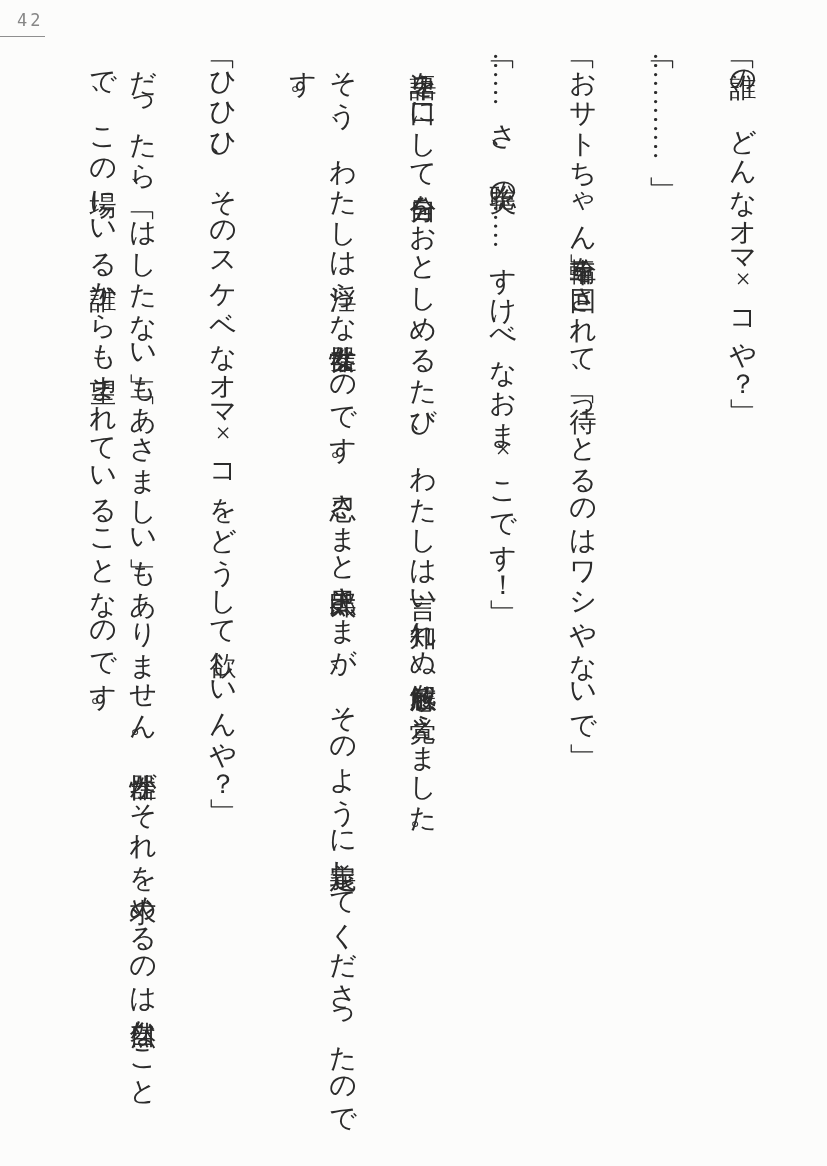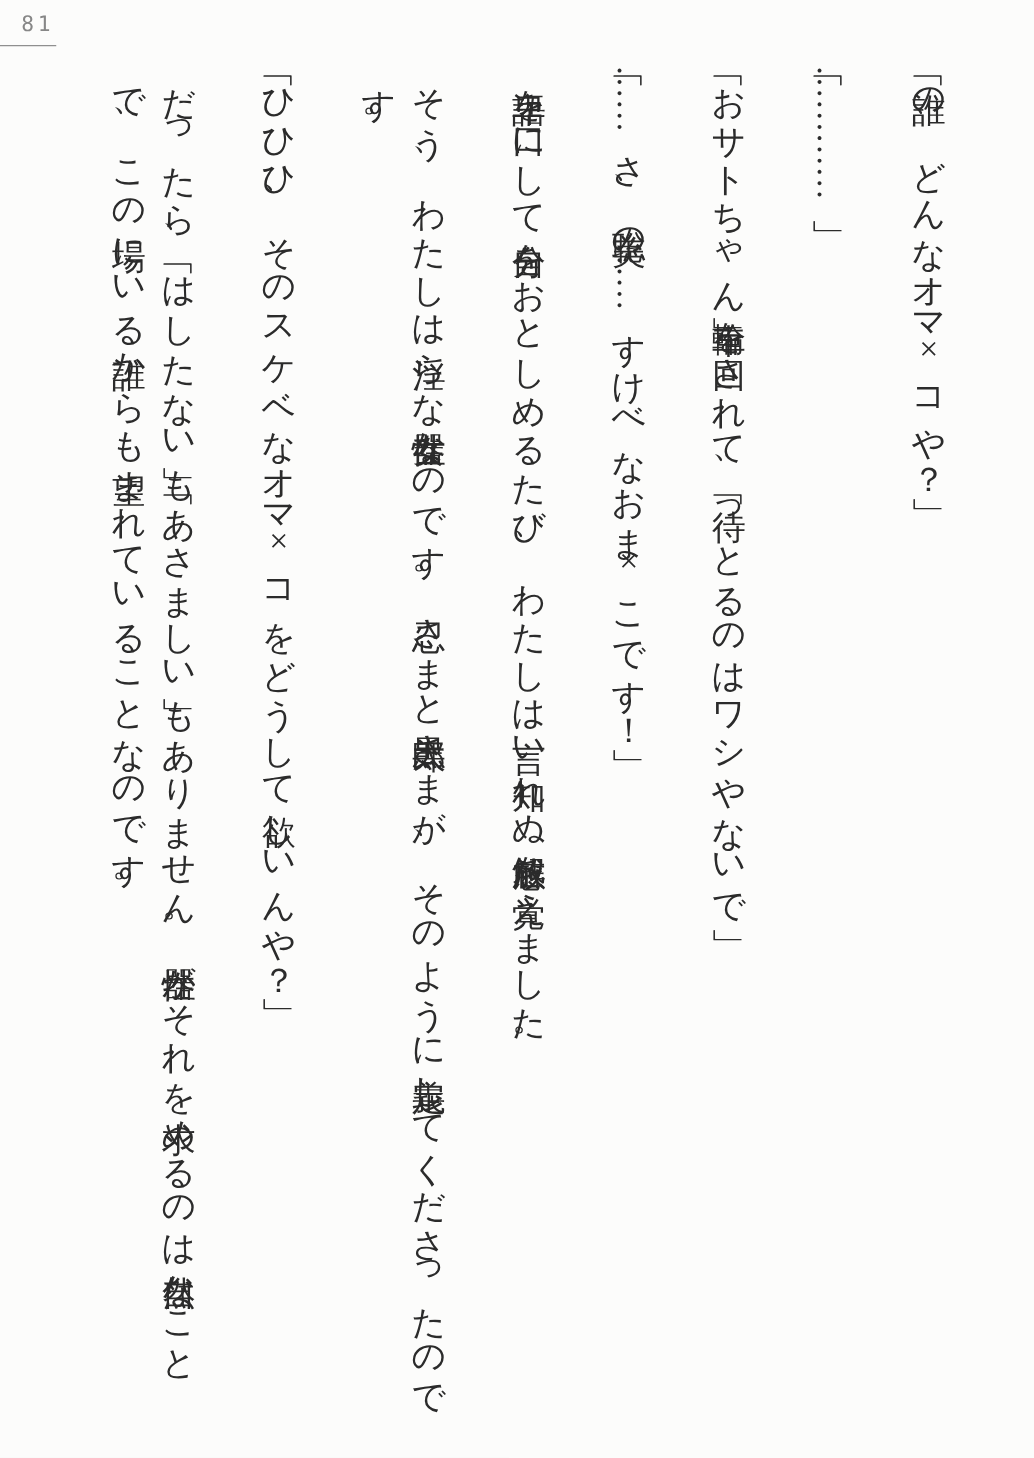--- a/index.html
+++ b/index.html
@@ -59,21 +59,21 @@
   }
   .text-block p:last-child {
     margin-block-end: 0;
   }
 </style>
 </head>
 <body>
 
 <div class="page">
 
-  <span class="page-number">81</span>
+  <span class="page-number">42</span>
   <div class="page-number-rule"></div>
 
   <main class="text-block">
     <p>「誰の、どんなオマ×コや？」</p>
     <p>「…………」</p>
     <p>「おサトちゃん」車輪を回されて、「待っとるのはワシやないで」</p>
     <p>「……さ、聡美の……すけべなおま×こです！」</p>
     <p>卑語を口にして自分をおとしめるたび、わたしは言い知れぬ解放感を覚えました。</p>
     <p>そう、わたしは淫らな女性器なのです。忍さまと黒太郎さまが、そのように定義してくださったのです。</p>
     <p>「ひひひ、そのスケベなオマ×コをどうして欲しいんや？」</p>

